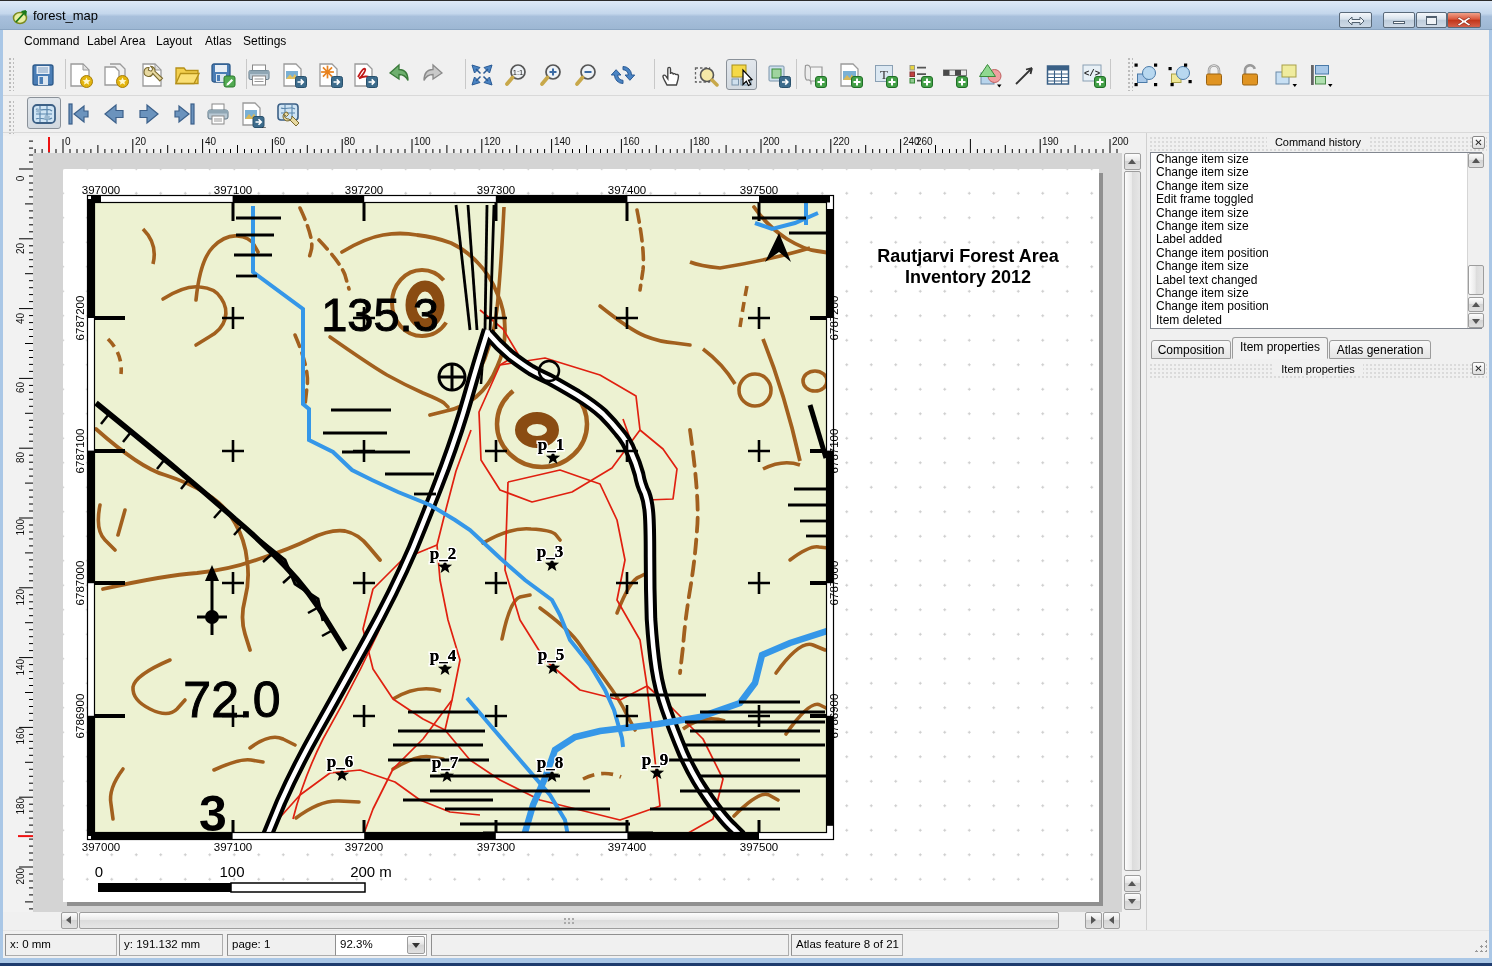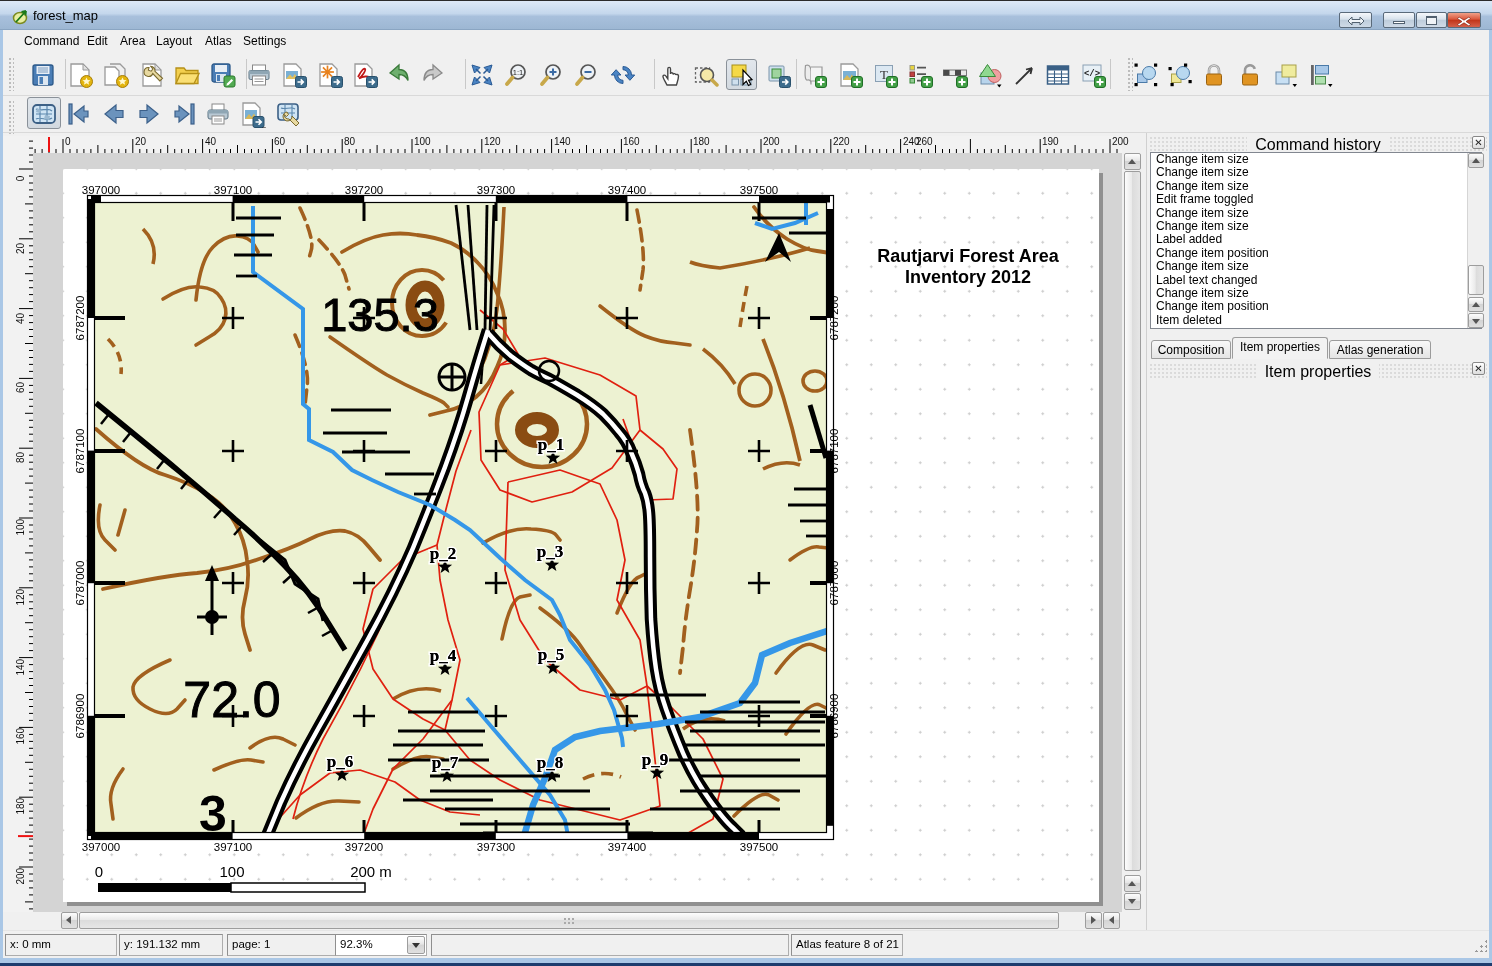--- a/index.html
+++ b/index.html
@@ -48,21 +48,21 @@
 
 
 .sb { background:#f0f0f0; }
 .sbbtn { position:absolute; background:linear-gradient(#fdfdfd,#e6e6e6 45%,#d4d4d4 50%,#e0e0e0); border:1px solid #9d9d9d; border-radius:2px; }
 .sbthumb { position:absolute; background:linear-gradient(90deg,#fdfdfd,#eaeaea 45%,#dcdcdc 50%,#e6e6e6); border:1px solid #9d9d9d; border-radius:2px; }
 .sbthumbh { position:absolute; background:linear-gradient(#fdfdfd,#eaeaea 45%,#dcdcdc 50%,#e6e6e6); border:1px solid #9d9d9d; border-radius:2px; }
 .arr { position:absolute; width:0; height:0; }
 
 
 #panel { left:1146px; top:133px; width:343px; height:797px; background:#f0f0f0; border-left:1px solid #d0d0d0; }
-.dockhead { position:absolute; left:2px; width:338px; height:15px; font-size:16px; text-align:center; color:#000;
+.dockhead { position:absolute; left:2px; width:338px; height:15px; font-size:11px; text-align:center; color:#000;
   background:radial-gradient(circle, #dadada 0.7px, transparent 0.9px); background-size:4px 4px; }
 .dockhead b { background:#f0f0f0; padding:0 8px; font-weight:normal; }
 .dockx { position:absolute; width:13px; height:13px; border:1px solid #888; border-radius:2px; background:linear-gradient(#fff,#ddd); font-size:10px; line-height:11px; text-align:center; color:#222; }
 #cmdlist { position:absolute; left:3px; top:19px; width:332px; height:177px; background:#fff; border:1px solid #828790; font-size:12px; overflow:hidden; }
 #cmdlist .it { padding:0 0 0 5px; height:13.4px; line-height:13.5px; white-space:nowrap; overflow:hidden; }
 .tab { position:absolute; height:19px; background:linear-gradient(#f8f8f8,#e4e4e4); border:1px solid #9b9b9b; border-radius:3px 3px 0 0; font-size:12px; text-align:center; padding-top:2px; color:#000; }
 .tabactive { background:#f2f2f2; height:22px; z-index:2; border-bottom:1px solid #f2f2f2; }
 
 
 #statusbar { left:3px; top:930px; width:1486px; height:28px; background:#f0f0f0; border-top:1px solid #e5e5e5; font-size:12px; }
@@ -90,21 +90,21 @@
         <path d="M2 1 L7 4.2 L12 1 L13.5 2.5 L9 5.5 L13.5 8.5 L12 10 L7 6.8 L2 10 L0.5 8.5 L5 5.5 L0.5 2.5 Z" fill="#fff" stroke="#7a1a0a" stroke-width="0.6"></path>
       </svg></div>
 </div>
 
 <div id="leftborder" class="abs"></div>
 <div id="rightborder" class="abs"></div>
 <div id="bottomborder" class="abs"></div>
 
 <div id="menubar" class="abs">
   <span style="left:21px">Command</span>
-  <span style="left:84px">Edit</span>
+  <span style="left:84px">Label</span>
   <span style="left:117px">Area</span>
   <span style="left:153px">Layout</span>
   <span style="left:202px">Atlas</span>
   <span style="left:240px">Settings</span>
 </div>
 
 <div id="toolbar1" class="abs">
     <div class="tbhandle" style="left:5px"></div>
     <div class="tbhandle" style="left:1124px"></div>
     <div class="tbsep" style="left:62px"></div>

